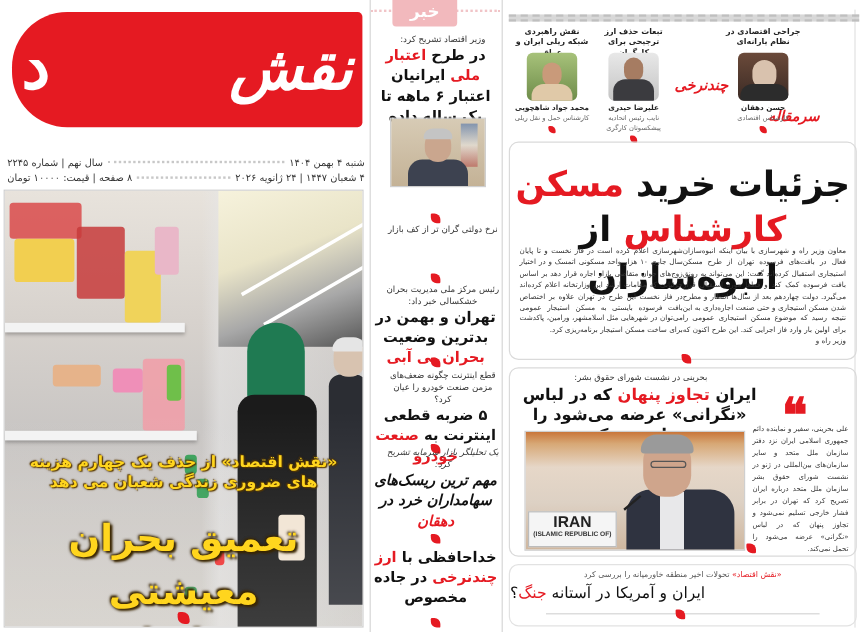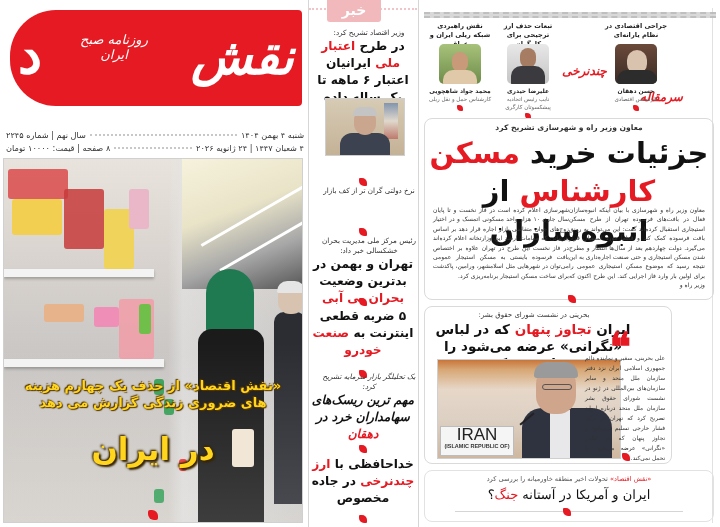--- a/index.html
+++ b/index.html
@@ -96,56 +96,52 @@
   .ms-kicker { position: absolute; left: 0; right: 0; top: 4px; text-align: center; font-size: 7.6px; color: #333; font-weight: bold; }
   .ms-title1 { position: absolute; left: 0; right: 0; top: 16px; text-align: center; font-weight: bold; font-size: 29px; line-height: 36px; color: #111; letter-spacing: -1px; }
   .ms-title2 { position: absolute; left: 0; right: 0; top: 52px; text-align: center; font-weight: bold; font-size: 29px; line-height: 40px; color: #111; letter-spacing: -1px; }
   .red { color: #e51a22; }
   .ms-body { position: absolute; top: 86px; width: 136px; font-size: 6px; line-height: 9.4px; color: #333; text-align: justify; }
   .ms-body-right { right: 8px; }
   .ms-body-left { left: 8px; }
   .ms-mark { position: absolute; left: 143px; bottom: -4px; width: 8px; height: 8px; background: #e51a22; border-radius: 1px 5px 1px 5px; }
 
   
-  .iran-story { position: absolute; left: 424px; top: 306px; width: 248px; height: 158px; border: 1px solid #dadada; border-radius: 8px; }
+  .iran-story { position: absolute; left: 424px; top: 306px; width: 290px; height: 158px; border: 1px solid #dadada; border-radius: 8px; }
   .is-kicker { position: absolute; left: 14px; width: 190px; top: 4px; text-align: center; font-size: 7px; color: #333; }
   .is-title { position: absolute; left: 8px; width: 200px; top: 14px; text-align: center; font-weight: bold; font-size: 13.5px; line-height: 17px; color: #111; }
   .is-photo { position: absolute; left: 12px; top: 52px; width: 184px; height: 100px; overflow: hidden; border: 1px solid #cfcfcf;
     background: linear-gradient(180deg, #c9763a 0%, #d7a876 10%, #e6d7c8 30%, #ddd1c4 60%, #cfb79f 100%); }
   .is-photo .head { position: absolute; left: 98px; top: 6px; width: 40px; height: 48px; background: #cfa58c; border-radius: 18px; }
   .is-photo .hair { position: absolute; left: 96px; top: 2px; width: 44px; height: 16px; background: #9a9a9a; border-radius: 18px 18px 4px 4px; }
   .is-photo .glasses { position: absolute; left: 104px; top: 24px; width: 30px; height: 6px; border: 1px solid #555; border-radius: 3px; }
   .is-photo .body { position: absolute; left: 84px; top: 48px; width: 90px; height: 54px; background: #2f3340; border-radius: 20px 20px 0 0; }
   .is-photo .shirt { position: absolute; left: 112px; top: 50px; width: 20px; height: 52px; background: #e8e8ea; }
   .is-photo .plate { position: absolute; left: 2px; top: 66px; width: 74px; height: 30px; background: #f5f5f5; border: 1px solid #bcbcbc; text-align: center; direction: ltr; }
-  .is-photo .plate .p1 { font-weight: normal; font-size: 17px; line-height: 15px; color: #222; font-family: "Liberation Sans", sans-serif; }
+  .is-photo .plate .p1 { font-weight: bold; font-size: 13px; line-height: 15px; color: #222; font-family: "Liberation Sans", sans-serif; }
   .is-photo .plate .p2 { font-size: 5.5px; line-height: 8px; color: #333; font-family: "Liberation Sans", sans-serif; font-weight: bold; }
   .is-photo .mic { position: absolute; left: 80px; top: 58px; width: 18px; height: 2px; background: #222; transform: rotate(-40deg); }
   .is-quote { position: absolute; right: 40px; top: 20px; width: 26px; height: 24px; color: #e51a22; font-weight: bold; font-size: 40px; line-height: 40px; font-family: "DejaVu Serif", serif; }
   .is-side { position: absolute; right: 6px; top: 46px; width: 80px; font-size: 5.8px; line-height: 10px; color: #333; text-align: justify; }
   .is-mark { position: absolute; left: 197px; bottom: 2px; width: 8px; height: 8px; background: #e51a22; border-radius: 1px 5px 1px 5px; }
 
   
   .war-story { position: absolute; left: 424px; top: 470px; width: 290px; height: 52px; border: 1px solid #e2e2e2; border-radius: 8px; }
   .ws-kicker { position: absolute; left: 0; right: 0; top: 4px; text-align: center; font-size: 6.6px; color: #555; }
   .ws-kicker .red { color: #e51a22; }
-  .ws-title { position: absolute; left: 0; right: 0; top: 15px; text-align: center; font-family: "DejaVu Serif", serif; font-size: 13px; line-height: 18px; color: #111; }
+  .ws-title { position: absolute; left: 0; right: 0; top: 15px; text-align: left; font-family: "DejaVu Serif", serif; font-size: 13px; line-height: 18px; color: #111; }
   .ws-line { position: absolute; left: 30px; right: 30px; top: 40px; border-top: 1px solid #d5d5d5; }
   .ws-mark { position: absolute; left: 138px; top: 37px; width: 8px; height: 8px; background: #e51a22; border-radius: 1px 5px 1px 5px; }
 </style>
 </head>
 <body>
 
 <div class="masthead">
   <div class="masthead-banner"></div>
   <div class="masthead-title">نقش اقتصاد</div>
-  <div class="masthead-sub">
-    <div>روزنامه صبح</div>
-    <div>ایران</div>
-  </div>
   <div class="masthead-dal">د</div>
 </div>
 <div class="meta-row meta-1">
   <span>شنبه ۴ بهمن ۱۴۰۴</span>
   <span class="dots"></span>
   <span>سال نهم | شماره ۲۲۴۵</span>
 </div>
 <div class="meta-row meta-2">
   <span>۴ شعبان ۱۴۴۷ | ۲۴ ژانویه ۲۰۲۶</span>
   <span class="dots"></span>
@@ -178,22 +174,23 @@
     <div class="scarf"></div>
       <div class="coat"></div>
       <div class="bag"></div>
   </div>
   <div class="man">
     <div class="body"></div>
       <div class="head"></div>
       <div class="hair"></div>
   </div>
   <div class="overlay-fade"></div>
-  <div class="feature-kicker">«نقش اقتصاد» از حذف یک چهارم هزینه های ضروری زندگی گزارش می دهد</div>
+  <div class="feature-kicker">«نقش اقتصاد» از حذف یک چهارم هزینه های ضروری زندگی شعبان می دهد</div>
   <div class="feature-title">
+    <div>تعمیق بحران معیشتی</div>
     <div>در ایران</div>
   </div>
   <div class="feature-mark"></div>
 </div>
 
 <div class="mid-border"></div>
 <div class="mid-border-r"></div>
 <div class="mid-col">
   <div class="khabar-tag-bg"></div>
   <div class="khabar-tag">خبر</div>
@@ -215,20 +212,21 @@
   </div>
 
   <div class="story-mark" style="top:228px;"></div>
   <div class="story" style="top:236px;">
     <div class="kicker">رئیس مرکز ملی مدیریت بحران خشکسالی خبر داد:</div>
     <div class="title"><span>تهران و بهمن در بدترین وضعیت </span><span class="red">بحران بی آبی</span><span></span></div>
   </div>
 
   <div class="story-mark" style="top:298px;"></div>
   <div class="story" style="top:308px;">
+    <div class="kicker">قطع اینترنت چگونه ضعف‌های مزمن صنعت خودرو را عیان کرد؟</div>
     <div class="title"><span>۵ ضربه قطعی اینترنت به </span><span class="red">صنعت خودرو</span><span></span></div>
   </div>
 
   <div class="story-mark" style="top:370px;"></div>
   <div class="story" style="top:372px;font-style:italic;">
     <div class="kicker">یک تحلیلگر بازار سرمایه تشریح کرد:</div>
     <div class="title"><span>مهم ترین ریسک‌های سهامداران خرد در </span><span class="red">دهقان</span><span></span></div>
   </div>
 
   <div class="story-mark" style="top:445px;"></div>
@@ -270,21 +268,20 @@
   <div class="cphoto" style="background:linear-gradient(180deg,#a7c27a,#6e8c4a);">
     <div style="position:absolute;left:13px;top:8px;width:16px;height:20px;border-radius:8px;background:#c99a7a;"></div>
     <div style="position:absolute;left:4px;top:26px;width:34px;height:16px;border-radius:10px 10px 0 0;background:#e0c9a8;"></div>
   </div>
   <div class="cname">محمد جواد شاهچویی</div>
   <div class="crole">کارشناس حمل و نقل ریلی</div>
   <div class="cmark"></div>
 </div>
 
 <div class="main-story">
-  <div class="ms-kicker">معاون وزیر راه و شهرسازی تشریح کرد</div>
   <div class="ms-title1"><span>جزئیات خرید </span><span class="red">مسکن</span></div>
   <div class="ms-title2"><span class="red">کارشناس</span><span> از انبوه‌سازان</span></div>
   <div class="ms-body ms-body-right">معاون وزیر راه و شهرسازی با بیان اینکه انبوه‌سازان فعال در بافت‌های فرسوده تهران از طرح مسکن استیجاری استقبال کرده‌اند گفت: این می‌تواند به رونق بافت فرسوده کمک کند و قطعاً مورد استقبال قرار می‌گیرد. دولت چهاردهم بعد از سال‌ها انتظار و مطرح شدن مسکن استیجاری و حتی صنعت اجاره‌داری به این نتیجه رسید که موضوع مسکن استیجاری عمومی را برای اولین بار وارد فاز اجرایی کند. این طرح اکنون که وزیر راه و</div>
   <div class="ms-body ms-body-left">شهرسازی اعلام کرده است در فاز نخست و تا پایان سال جاری ۱۰ هزار واحد مسکونی اتمسک و در اختیار زوج‌های جوان متقاضی بازار اجاره قرار دهد بر اساس جزئیاتی که مقامات ارشد این وزارتخانه اعلام کرده‌اند در فاز نخست این طرح در تهران علاوه بر اختصاص بافت فرسوده بایستی به مسکن استیجار عمومی می‌توان در شهرهایی مثل اسلامشهر، ورامین، پاکدشت برای ساخت مسکن استیجار برنامه‌ریزی کرد.</div>
   <div class="ms-mark"></div>
 </div>
 
 <div class="iran-story">
   <div class="is-kicker">بحرینی در نشست شورای حقوق بشر:</div>
   <div class="is-title"><span>ایران </span><span class="red">تجاوز پنهان</span><span> که در لباس «نگرانی» عرضه می‌شود را تحمل نمی کند</span></div>

